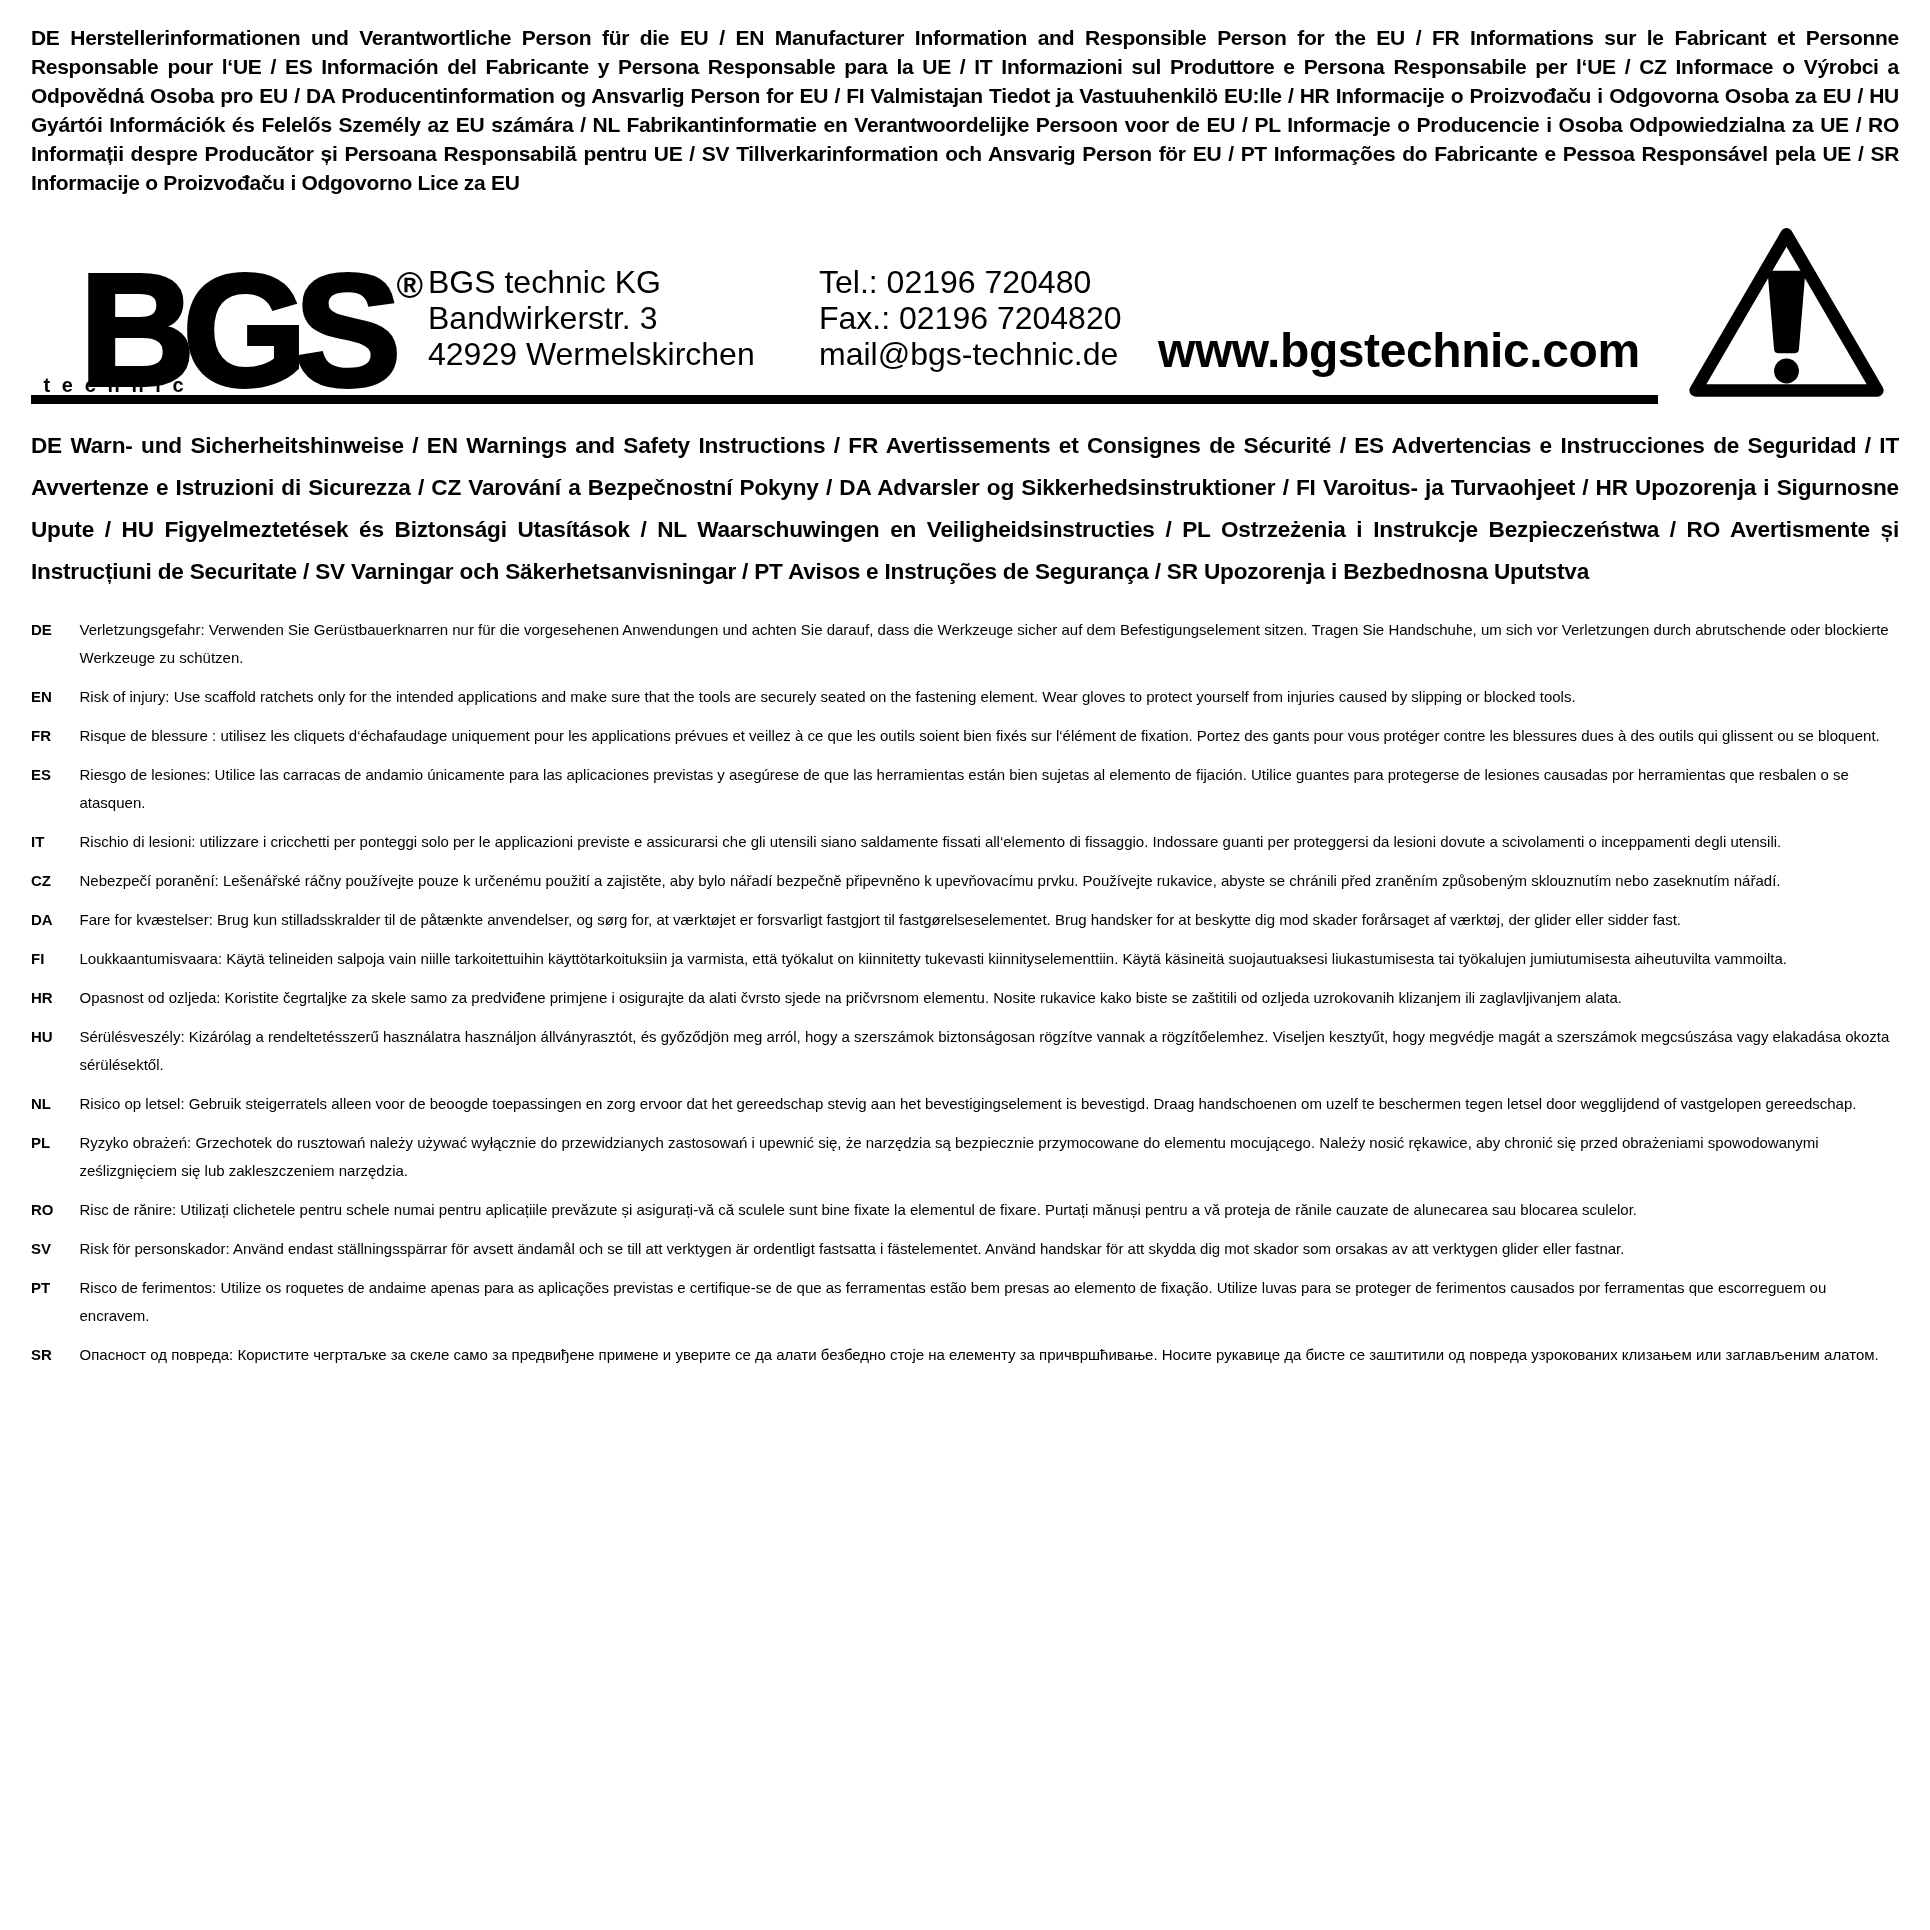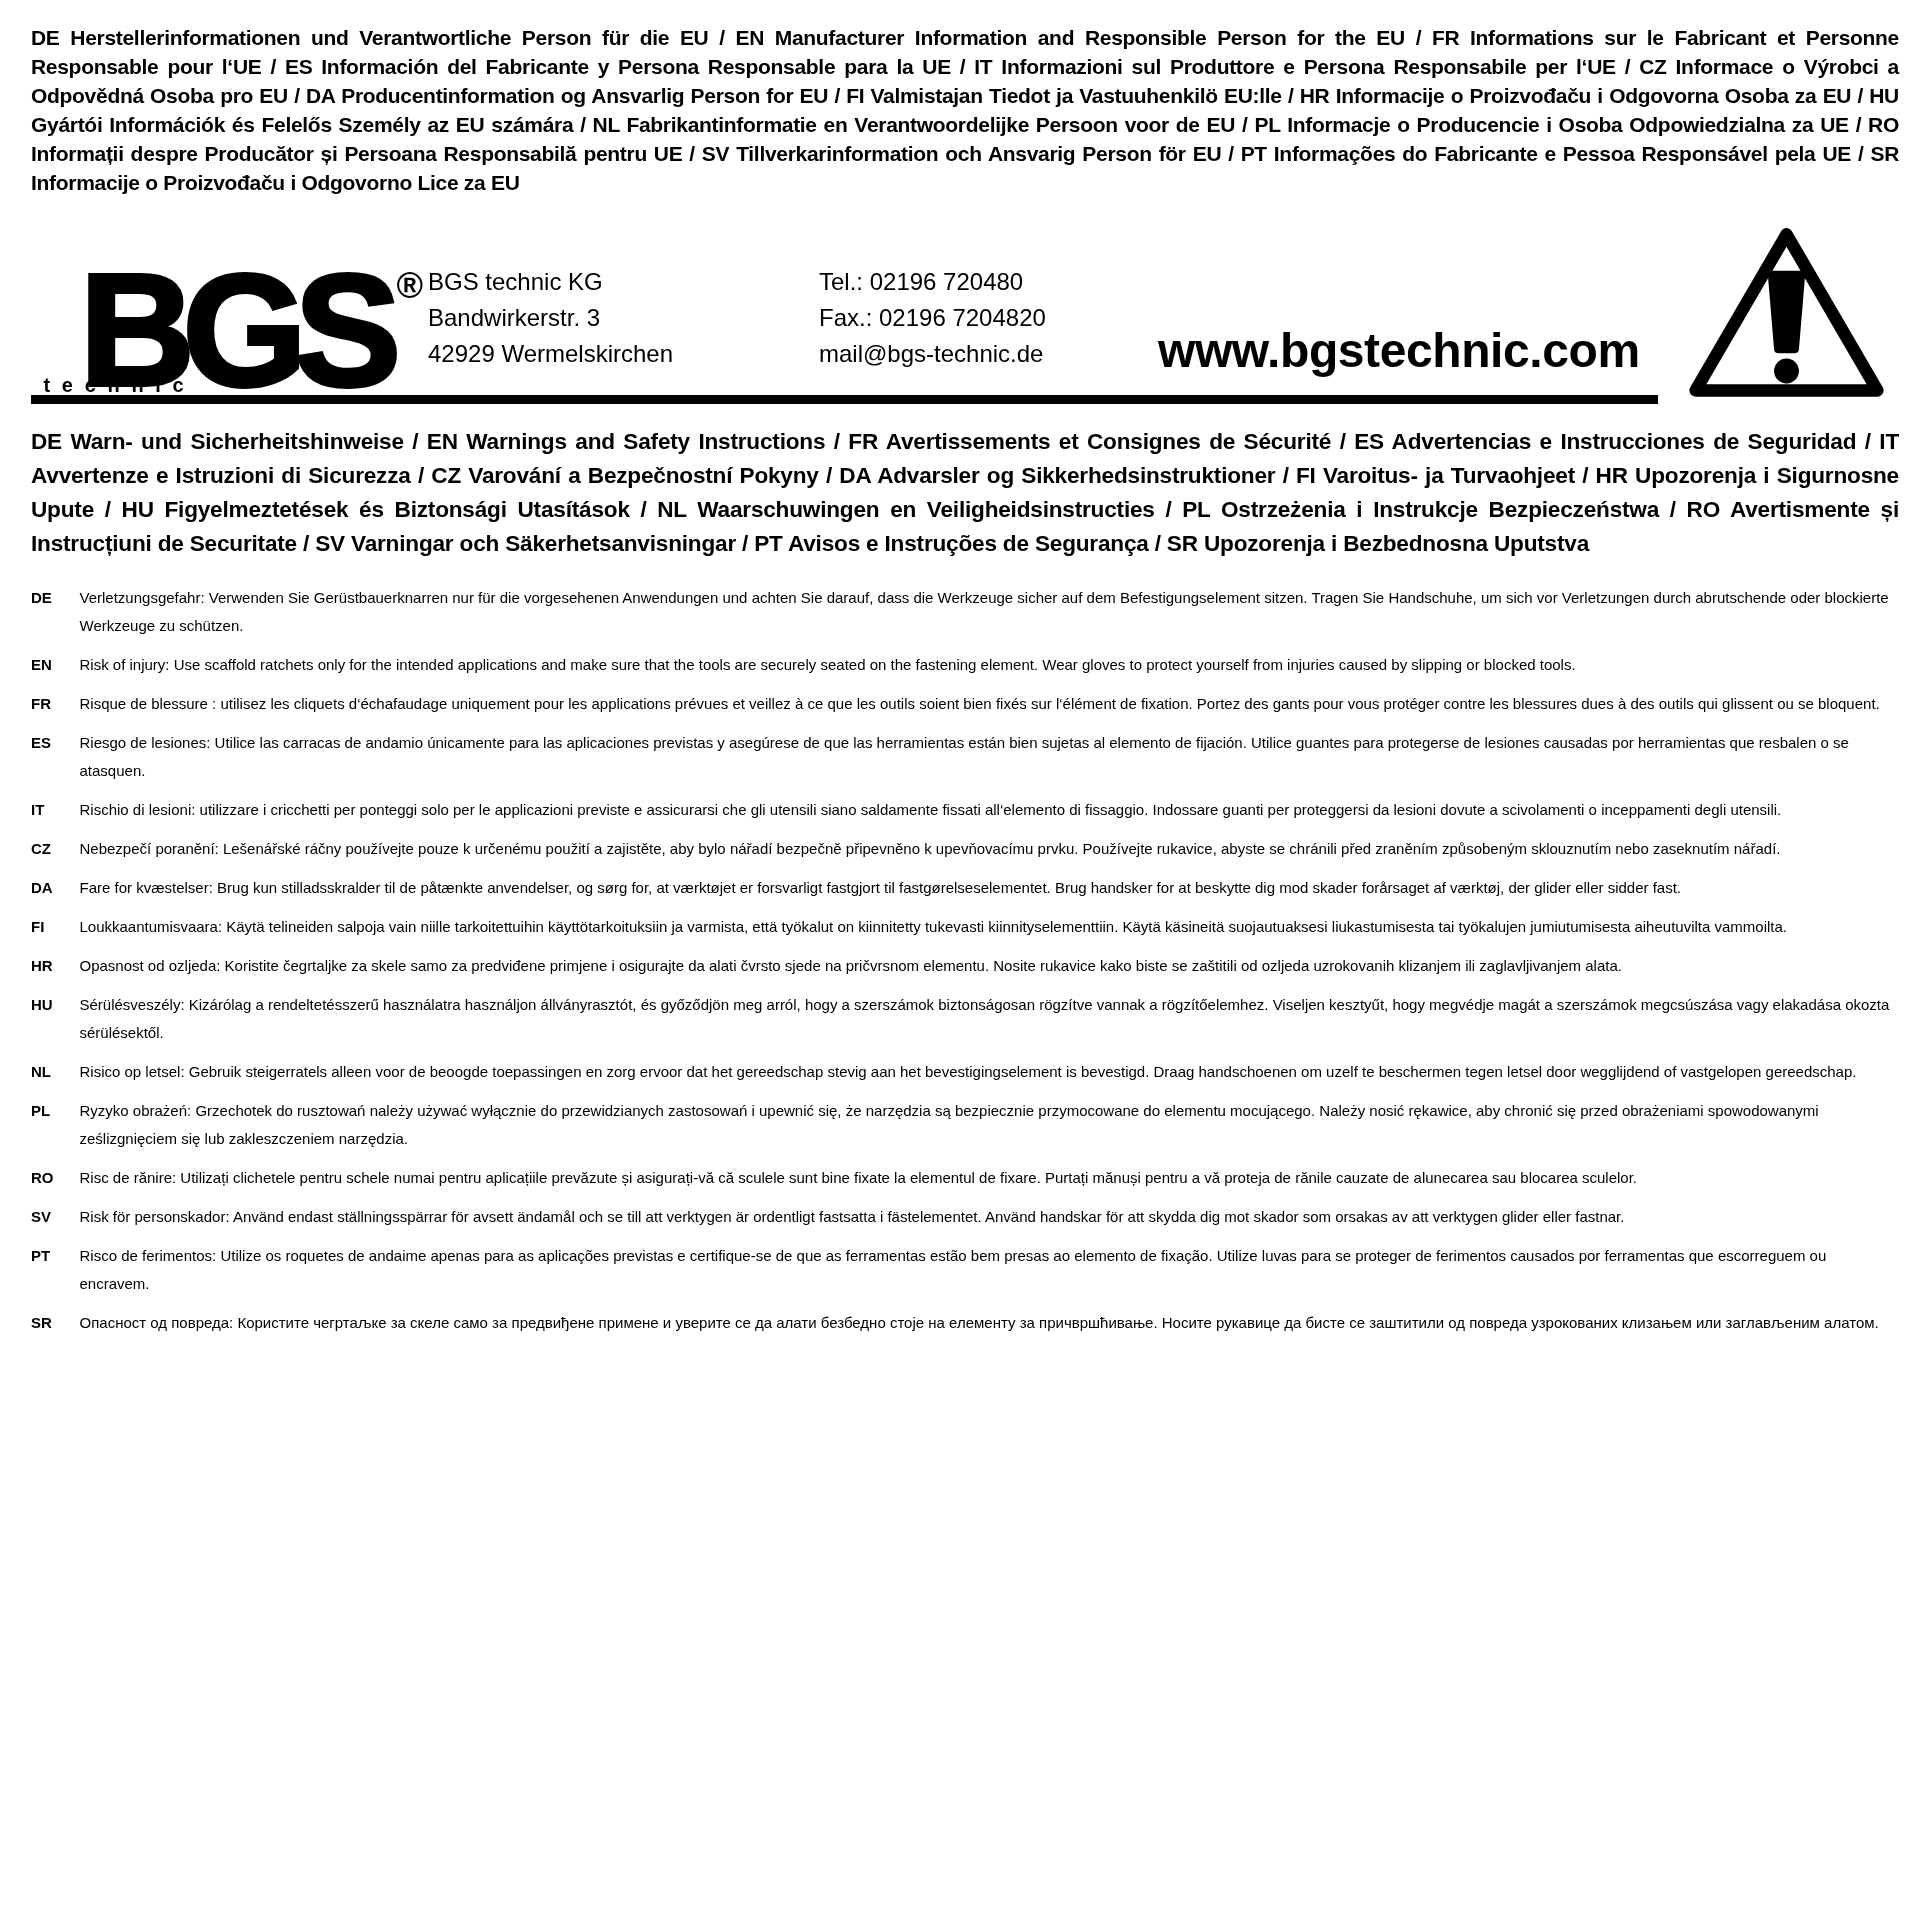--- a/index.html
+++ b/index.html
@@ -58,21 +58,21 @@
     font-weight:bold;
     letter-spacing:11.7px;
     margin-top:-18.7px;
     padding-right:1.6px;
     position:relative;
     background:transparent;
   }
   .company, .contact {
     position:absolute;
     top:44px;
-    font-size:24px;
+    font-size:32px;
     line-height:36px;
   }
   .company { left:397px; }
   .contact { left:788px; }
   .website {
     position:absolute;
     left:1127px;
     top:103px;
     font-size:48px;
     font-weight:bold;
@@ -88,21 +88,21 @@
   .divider {
     margin-top:0;
     width:1627px;
     height:9.3px;
     background:#000;
   }
   .safety-header {
     margin-top:21px;
     font-weight:bold;
     font-size:22.6px;
-    line-height:34px;
+    line-height:42px;
     letter-spacing:-0.2px;
     text-align:justify;
   }
   .warnings { margin-top:23px; }
   .warning-item {
     display:flex;
     font-size:15px;
     line-height:28px;
     margin-bottom:11px;
   }

